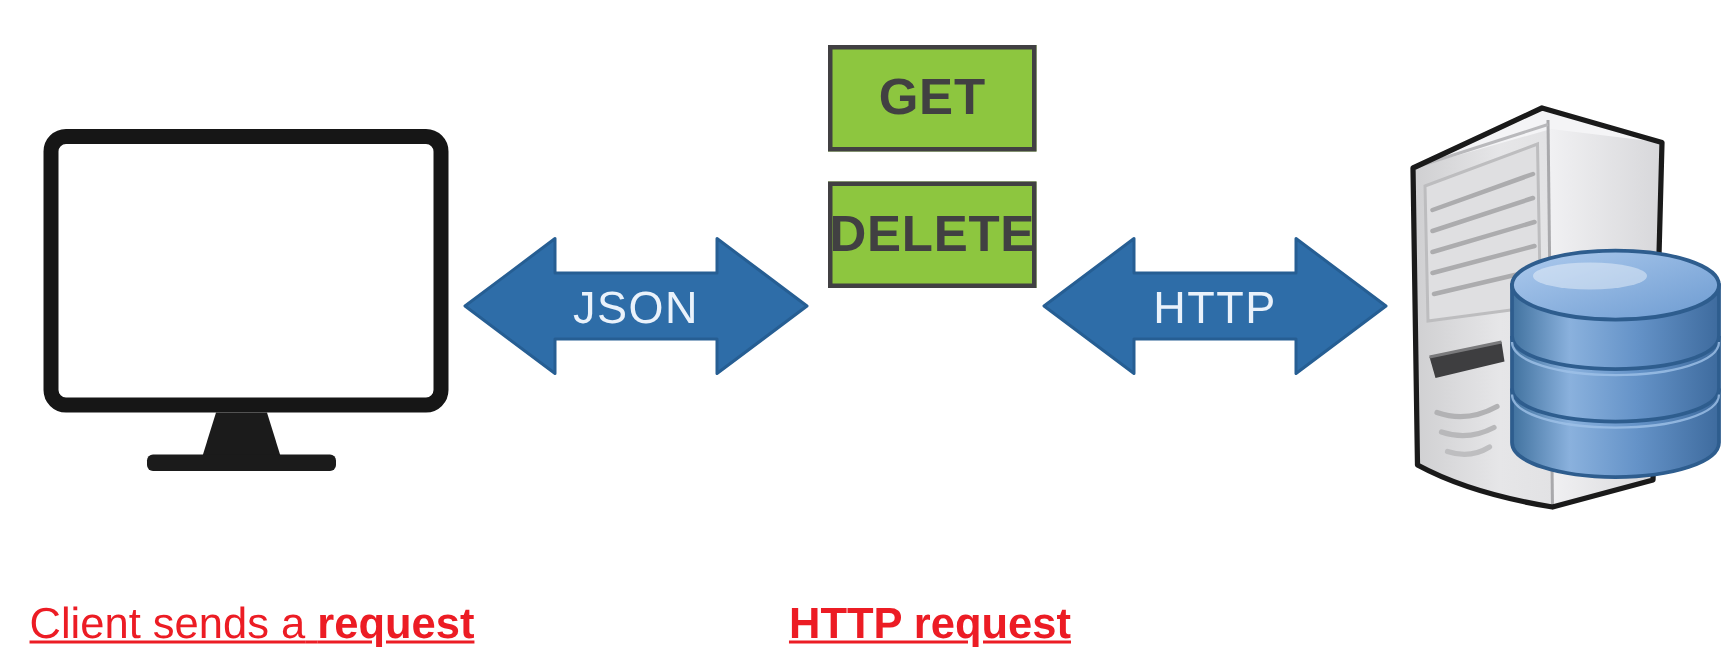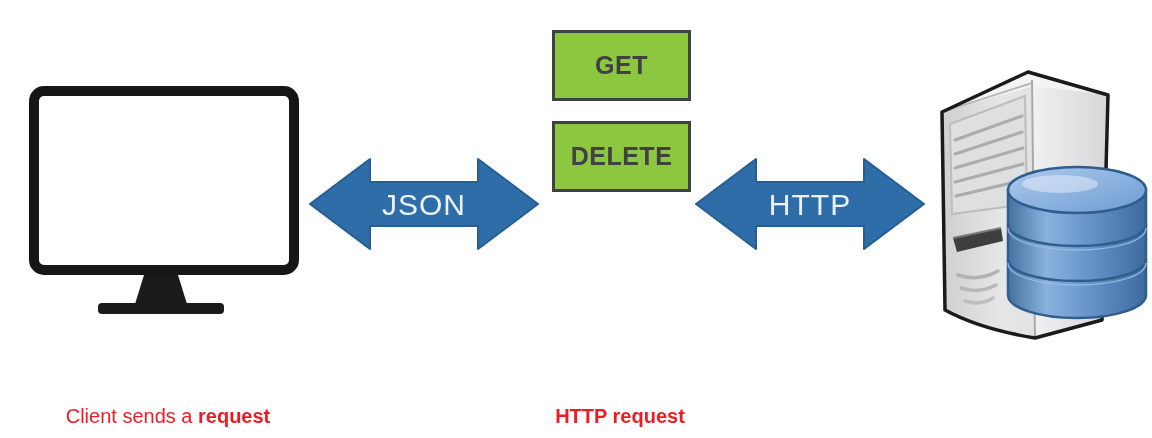--- a/index.html
+++ b/index.html
@@ -22,29 +22,30 @@
   
   .methods-col{
     position:absolute;left:552px;top:30px;width:139px;
     display:flex;flex-direction:column;gap:20px;
   }
   .method-box{
     height:71px;box-sizing:border-box;
     background:var(--green);
     border:3px solid var(--box-border);
     display:flex;align-items:center;justify-content:center;
-    font-size:25px;font-weight:bold;color:var(--box-text);
+    font-size:34px;font-weight:bold;color:var(--box-text);
     letter-spacing:0.5px;
   }
   
   .caption{
     position:absolute;top:396px;height:40px;
-    font-size:20px;color:var(--red);
+    font-size:29px;color:var(--red);
     text-align:center;white-space:nowrap;
     line-height:40px;
+    text-decoration:underline;
   }
   .caption b{font-weight:bold;}
   .arrow-label-text{
     font-size:30px;fill:var(--arrow-text);
     font-family:"Liberation Sans", sans-serif;
     letter-spacing:1px;
   }
 </style>
 </head>
 <body>

